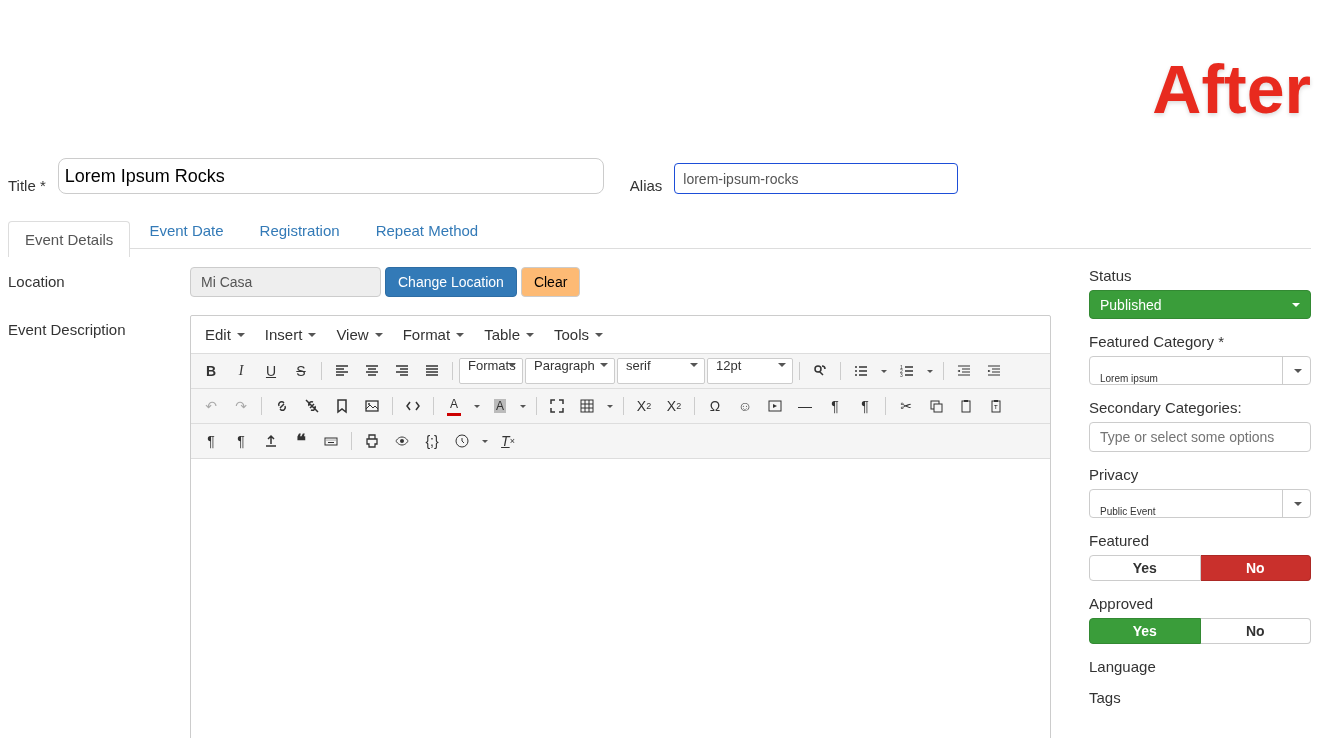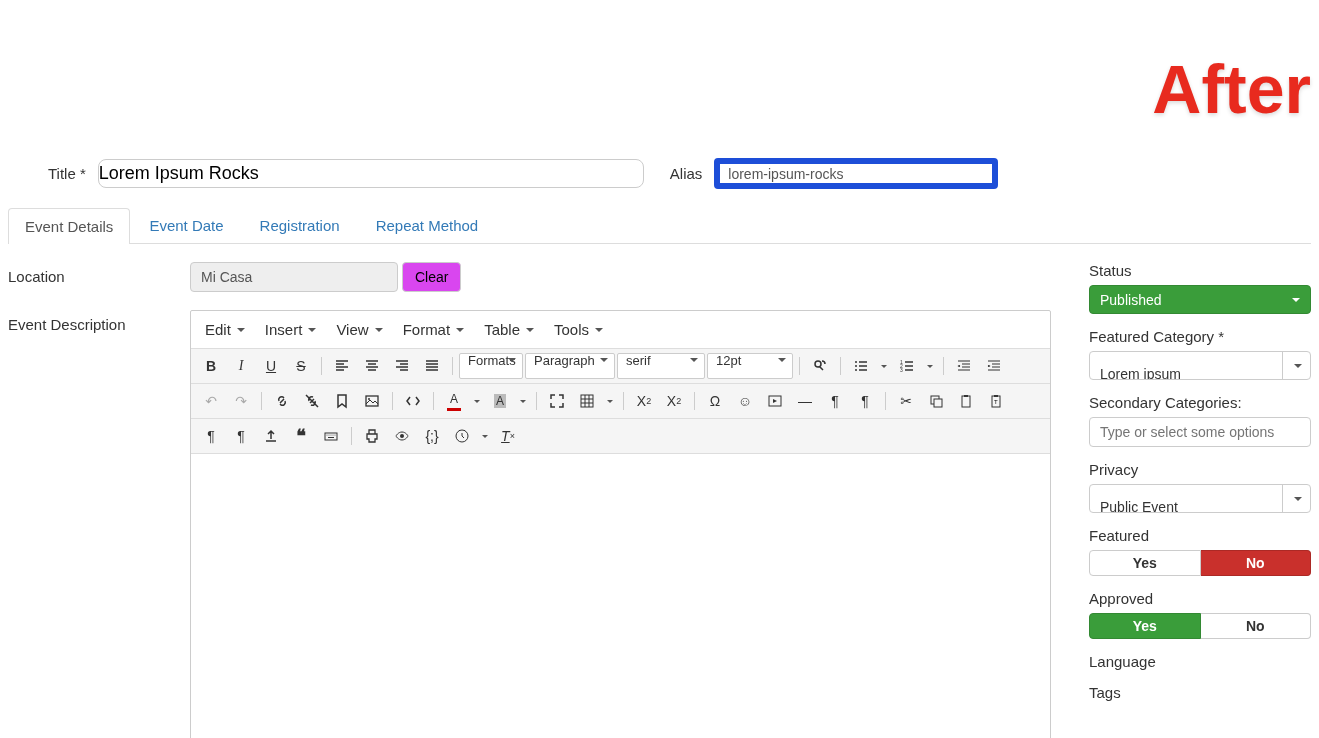--- a/index.html
+++ b/index.html
@@ -13,40 +13,39 @@
 .page-title {
   text-align: right;
   font-size: 68px;
   font-weight: 700;
   color: #e82a1e;
   margin: 42px 0 30px;
   text-shadow: 0 2px 4px rgba(0,0,0,0.15);
 }
 .form-row {
   display: flex;
-  align-items: center;
+  align-items: flex-end;
   gap: 12px;
   margin-bottom: 18px;
-  margin-left: 40px;
 }
 .form-row label { font-size: 15px; color: #333; }
 .title-input {
   width: 546px;
-  height: 29px;
-  padding: 6px 0;
+  height: 36px;
+  padding: 6px 6px;
   font-size: 18px;
   border: 1px solid #ccc;
   border-radius: 8px;
 }
 .alias-input {
   width: 284px;
   height: 31px;
   padding: 4px 8px;
   font-size: 14px;
-  border: 6px solid #1d4ed8;
+  border: 1px solid #1d4ed8;
   border-radius: 4px;
   color: #555;
 }
 .tabs {
   display: flex;
   border-bottom: 1px solid #ddd;
   margin-bottom: 18px;
 }
 .tab {
   padding: 9px 16px;
@@ -57,47 +56,47 @@
   border-bottom: none;
   border-top-left-radius: 4px;
   border-top-right-radius: 4px;
   margin-right: 2px;
 }
 .tab.active {
   color: #555;
   border-color: #ddd;
   background: #fff;
   position: relative;
-  top: 1px;
+  top: 9px;
 }
 .main-layout { display: flex; gap: 38px; }
 .left-col { flex: 1; }
 .right-col { width: 222px; }
 .field-group { display: flex; margin-bottom: 18px; }
 .field-label { width: 182px; font-size: 15px; color: #333; padding-top: 6px; }
 .field-content { flex: 1; }
 .location-row { display: flex; gap: 4px; }
 .location-input {
-  width: 208px;
+  width: 191px;
   height: 30px;
   padding: 4px 10px;
   font-size: 14px;
   border: 1px solid #ccc;
   border-radius: 4px;
   background: #eee;
   color: #555;
 }
 .btn {
   display: inline-flex;
   align-items: center;
   padding: 5px 12px;
   font-size: 14px;
   border: 1px solid #ccc;
   border-radius: 4px;
-  background: #d946ef;
+  background: #fdba74;
   cursor: pointer;
   height: 30px;
 }
 .btn-primary { background: #337ab7; border-color: #2e6da4; color: #fff; }
 .editor {
   border: 1px solid #ccc;
   border-radius: 2px;
 }
 .editor-menubar {
   display: flex;
@@ -185,21 +184,21 @@
   display: flex;
   width: 100%;
   border: 1px solid #ccc;
   border-radius: 4px;
   overflow: hidden;
   height: 29px;
 }
 .select-main {
   flex: 1;
   padding: 4px 10px;
-  font-size: 14px;
+  font-size: 10px;
   display: flex;
   align-items: center;
   margin-top: 16px;
 }
 .select-caret {
   width: 28px;
   border-left: 1px solid #ccc;
   display: flex;
   align-items: center;
   justify-content: center;
@@ -259,20 +258,21 @@
   <div class="tab">Repeat Method</div>
 </div>
 
 <div class="main-layout">
   <div class="left-col">
     <div class="field-group">
       <div class="field-label">Location</div>
       <div class="field-content">
         <div class="location-row">
           <input class="location-input" readonly="" value="Mi Casa" style="">
+          <button class="btn btn-primary">Change Location</button>
           <button class="btn">Clear</button>
         </div>
       </div>
     </div>
 
     <div class="field-group">
       <div class="field-label">Event Description</div>
       <div class="field-content">
         <div class="editor">
           <div class="editor-menubar">

